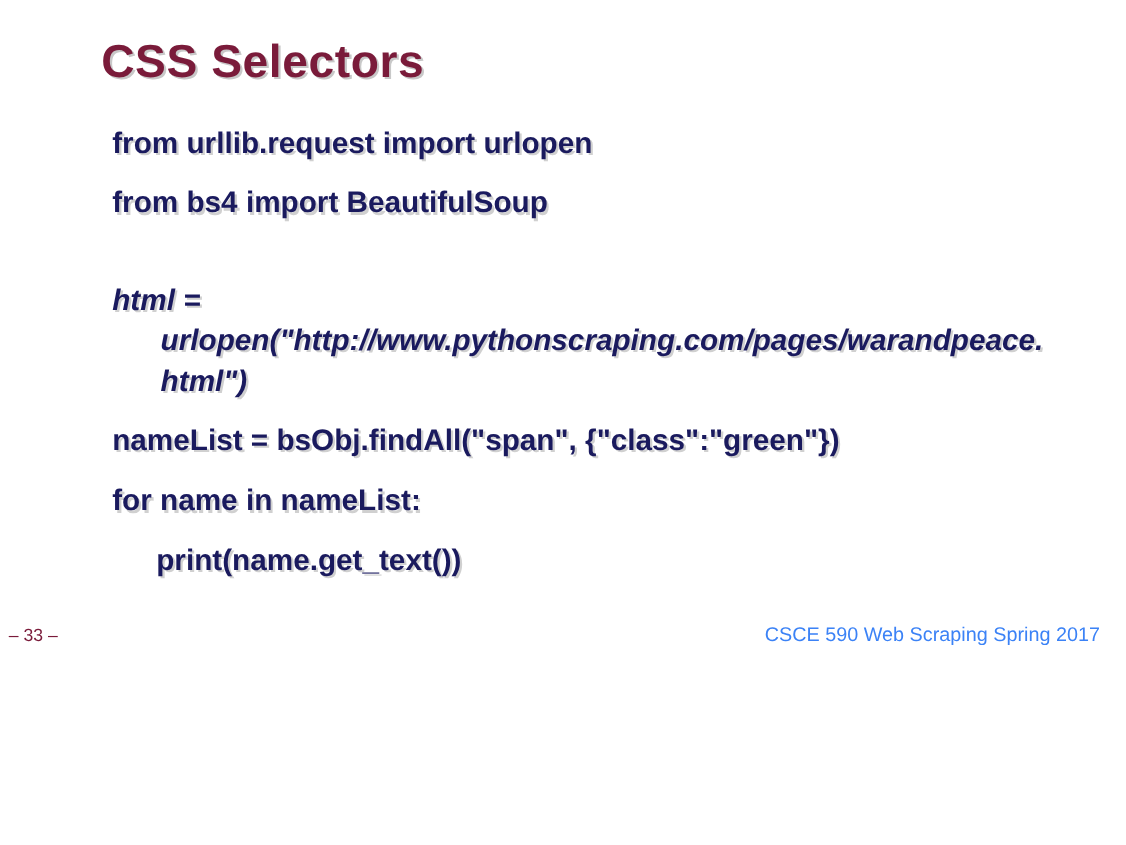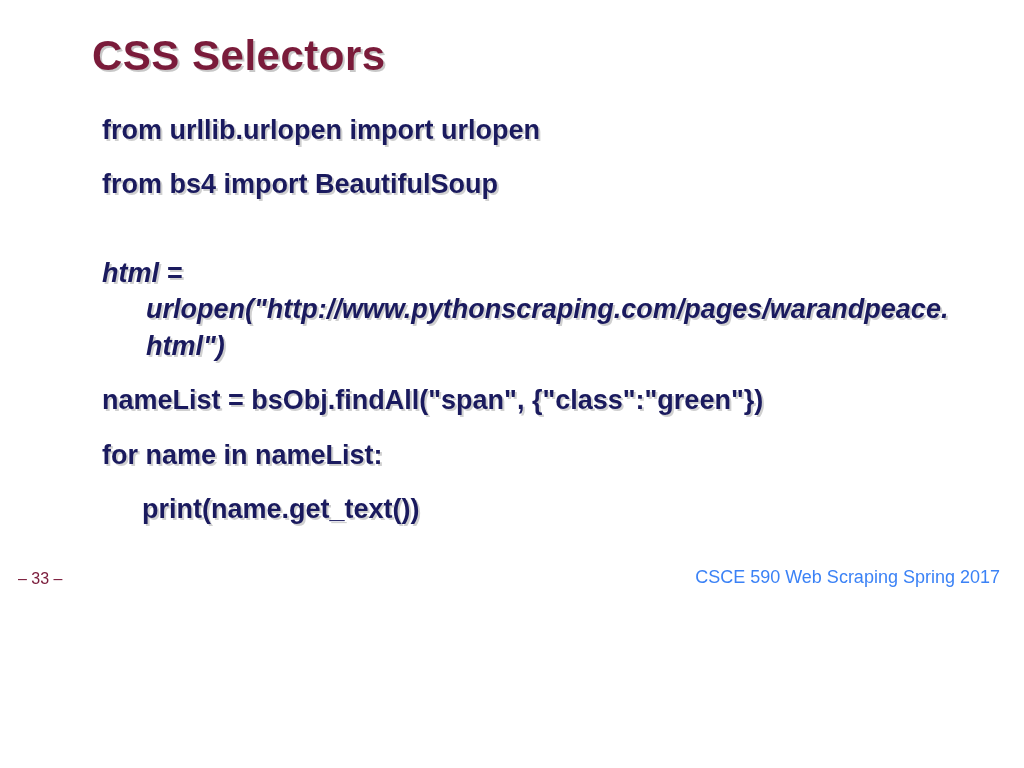--- a/index.html
+++ b/index.html
@@ -28,42 +28,42 @@
     text-shadow: 2px 2px 0 #d0d0d0;
     line-height: 1.35;
     margin-bottom: 18px;
     word-break: break-word;
   }
   .blank { height: 34px; }
   .wrap-indent { padding-left: 44px; text-indent: -44px; font-style: italic; }
   .indent { padding-left: 40px; }
   .pageno {
     position: absolute;
-    left: 18px;
+    left: 8px;
     bottom: 20px;
     font-size: 16px;
     color: #7a1b3a;
   }
   .footer {
     position: absolute;
     right: 24px;
     bottom: 20px;
     font-size: 18px;
     color: #3b82f6;
   }
 </style>
 </head>
 <body>
 
 <div class="slide">
 
   <div class="title">CSS Selectors</div>
 
   <div class="body">
-    <div class="line">from urllib.urlopen import urlopen</div>
+    <div class="line">from urllib.request import urlopen</div>
     <div class="line">from bs4 import BeautifulSoup</div>
     <div class="blank"></div>
     <div class="line wrap-indent">html = urlopen("http://www.pythonscraping.com/pages/warandpeace.html")</div>
     <div class="line">nameList = bsObj.findAll("span", {"class":"green"})</div>
     <div class="line">for name in nameList:</div>
     <div class="line indent">print(name.get_text())</div>
   </div>
 
   <div class="pageno">– 33 –</div>
   <div class="footer">CSCE 590 Web Scraping Spring 2017</div>

